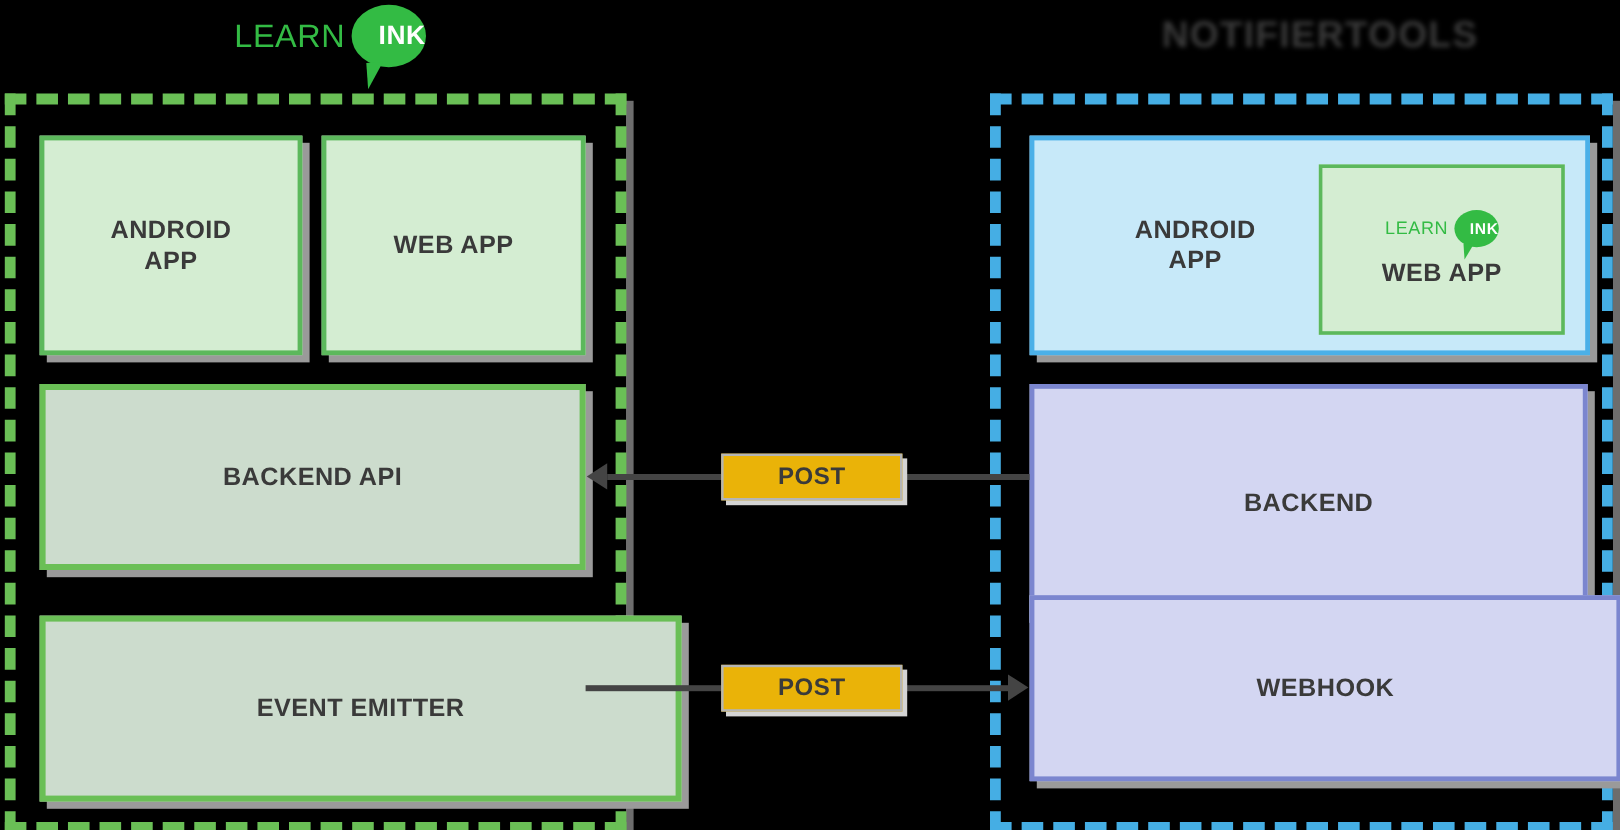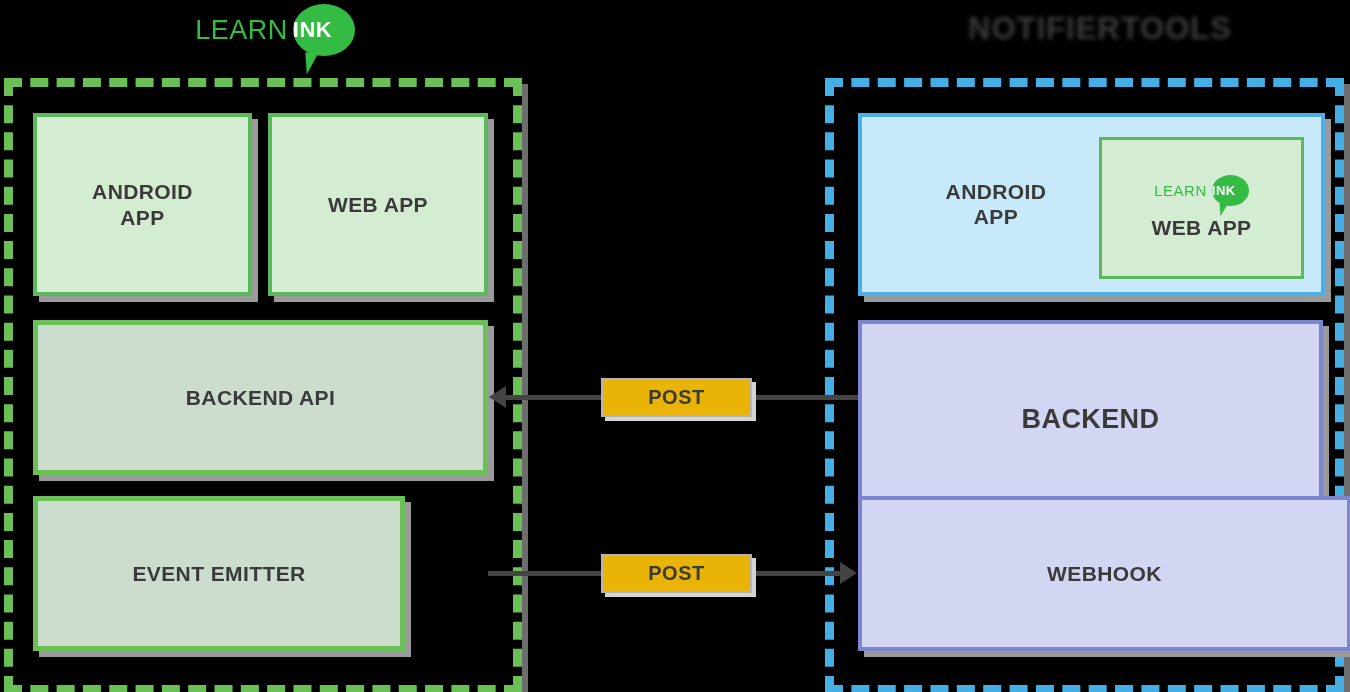--- a/index.html
+++ b/index.html
@@ -63,21 +63,21 @@
     font-weight: normal;
     color: #33bb44;
     letter-spacing: 0.5px;
   }
   .logo-bubble {
     position: relative;
     background: #33bb44;
     border-radius: 50%;
     display: flex;
     align-items: center;
-    justify-content: flex-start;
+    justify-content: flex-end;
   }
   .logo-bubble::after {
     content: "";
     position: absolute;
     left: 22%;
     bottom: -22%;
     width: 0;
     height: 0;
     border-left: 0 solid transparent;
     border-right: 12px solid transparent;
@@ -167,21 +167,21 @@
   }
   #node-web-left {
     left: 268px; top: 113px; width: 220px; height: 183px;
     font-size: 21px;
   }
   #node-identify-api {
     left: 33px; top: 320px; width: 455px; height: 155px;
     font-size: 21px;
   }
   #node-event-emitter {
-    left: 33px; top: 496px; width: 372px; height: 155px;
+    left: 33px; top: 513px; width: 535px; height: 155px;
     font-size: 21px;
   }
 
   
   #node-android-right {
     left: 858px; top: 113px; width: 467px; height: 183px;
     font-size: 21px;
     position: absolute;
     display: block;
   }
@@ -202,21 +202,21 @@
     flex-direction: column;
     align-items: center;
     justify-content: center;
     gap: 9px;
     box-shadow: none;
   }
   #node-web-right .node-label { font-size: 21px; }
 
   #node-backend {
     left: 858px; top: 320px; width: 465px; height: 199px;
-    font-size: 27px;
+    font-size: 21px;
   }
   #node-webhook {
     left: 858px; top: 496px; width: 493px; height: 155px;
     font-size: 21px;
   }
 
   
   .connector {
     position: absolute;
     height: 5px;

